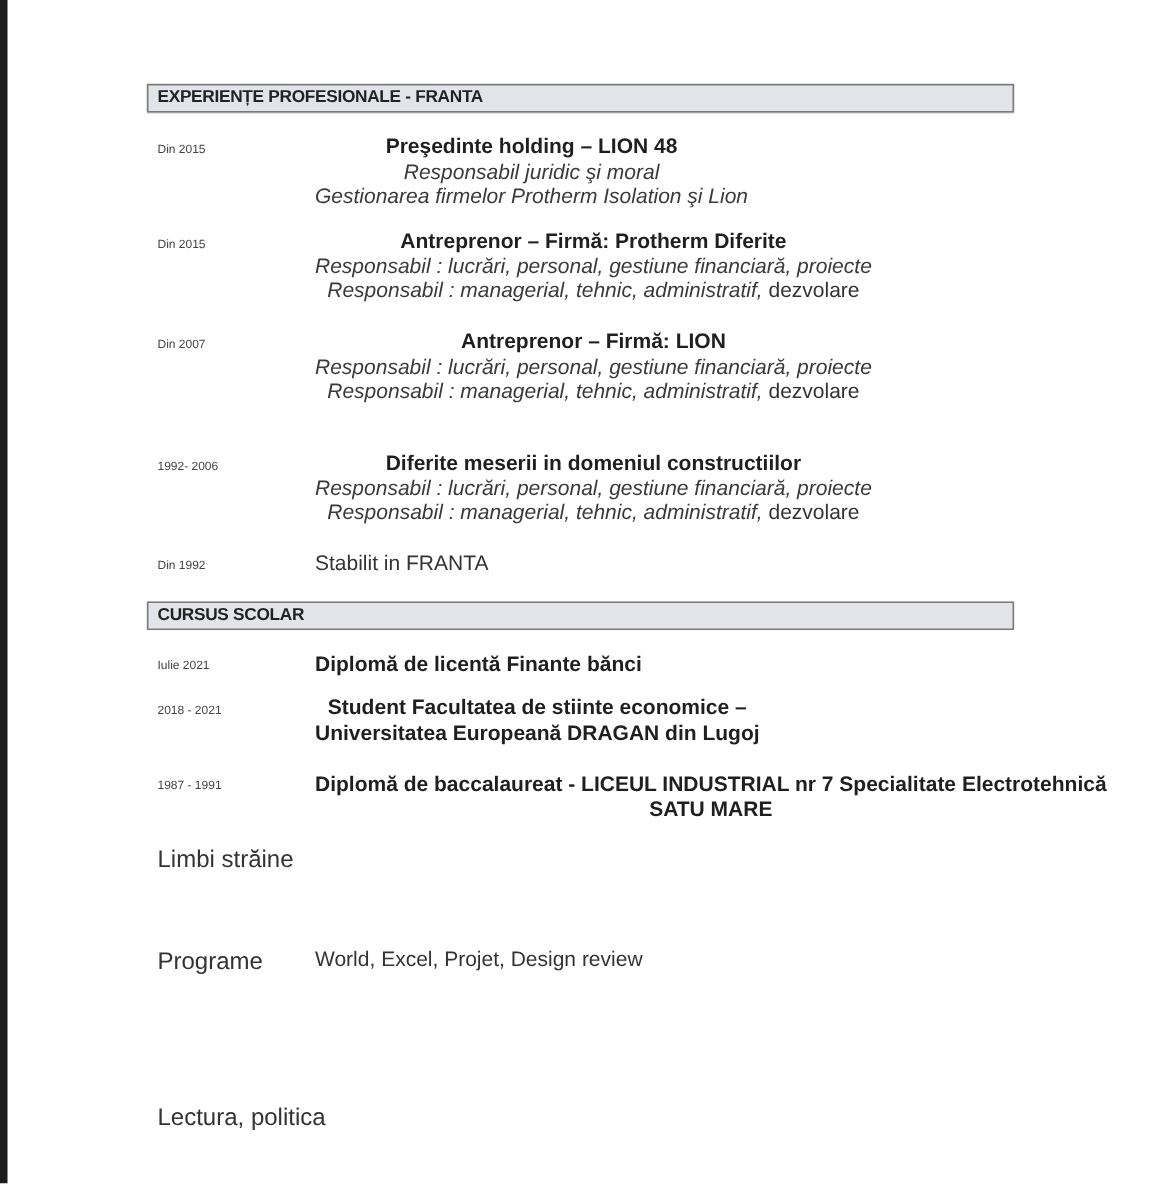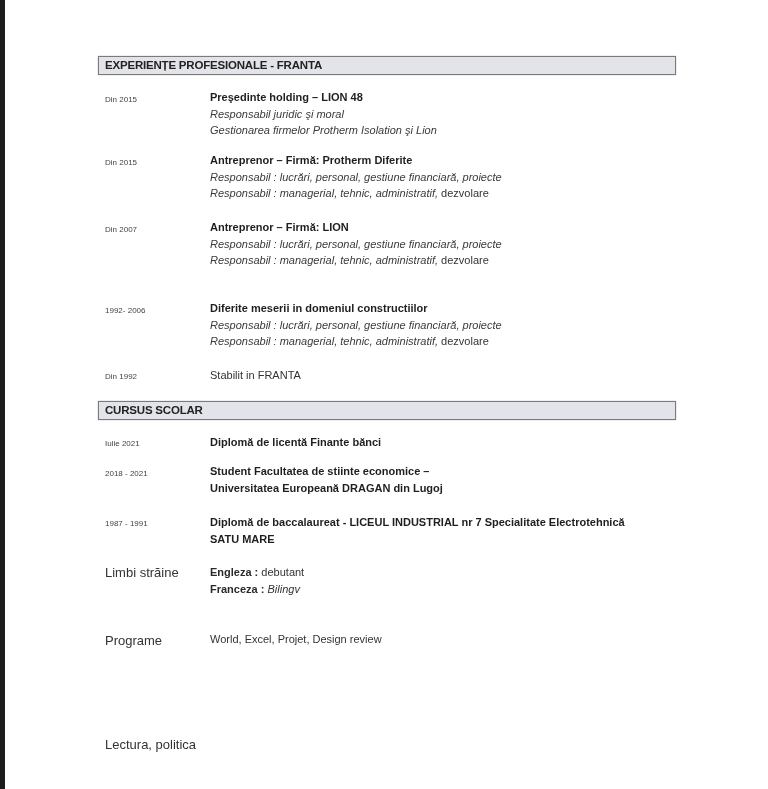--- a/index.html
+++ b/index.html
@@ -26,25 +26,25 @@
     font-weight: bold; font-size: 11.5px; letter-spacing: -0.2px;
     color: #222;
     padding: 2px 0 0 6px;
     text-transform: none;
   }
   .date {
     position: absolute; left: 105px;
     font-size: 8px; color: #444; text-align: center;
   }
   .date.large {
-    font-size: 13px; color: #333;
+    font-size: 16px; color: #333;
   }
   .entry {
     position: absolute; left: 210px;
-    font-size: 11px; line-height: 16.5px;
+    font-size: 14px; line-height: 16.5px; text-align: center;
   }
   .title { font-weight: bold; color: #1f1f1f; }
   .line-italic { font-style: italic; color: #3a3a3a; }
   .plain { color: #333; }
   .bold { font-weight: bold; }
   .ital { font-style: italic; }
 </style>
 </head>
 <body>
 
@@ -100,24 +100,20 @@
     <div class="title">Universitatea Europeană DRAGAN din Lugoj</div>
   </div>
 
   <div class="date" style="top:503px;">1987 - 1991</div>
   <div class="entry" style="top:498px;">
     <div class="title">Diplomă de baccalaureat - LICEUL INDUSTRIAL nr 7 Specialitate Electrotehnică</div>
     <div class="title">SATU MARE</div>
   </div>
 
   <div class="date large" style="top:549px;">Limbi străine</div>
-  <div class="entry" style="top:548px;">
-    <div><span class="bold">Engleza :</span><span class="plain"> debutant</span></div>
-    <div><span class="bold">Franceza :</span><span class="plain ital"> Bilingv</span></div>
-  </div>
 
   <div class="date large" style="top:617px;">Programe</div>
   <div class="entry" style="top:615px;">
     <div class="plain">World, Excel, Projet, Design review</div>
   </div>
 
 
   <div class="date large" style="top:721px;">Lectura, politica</div>
 
 </div>

